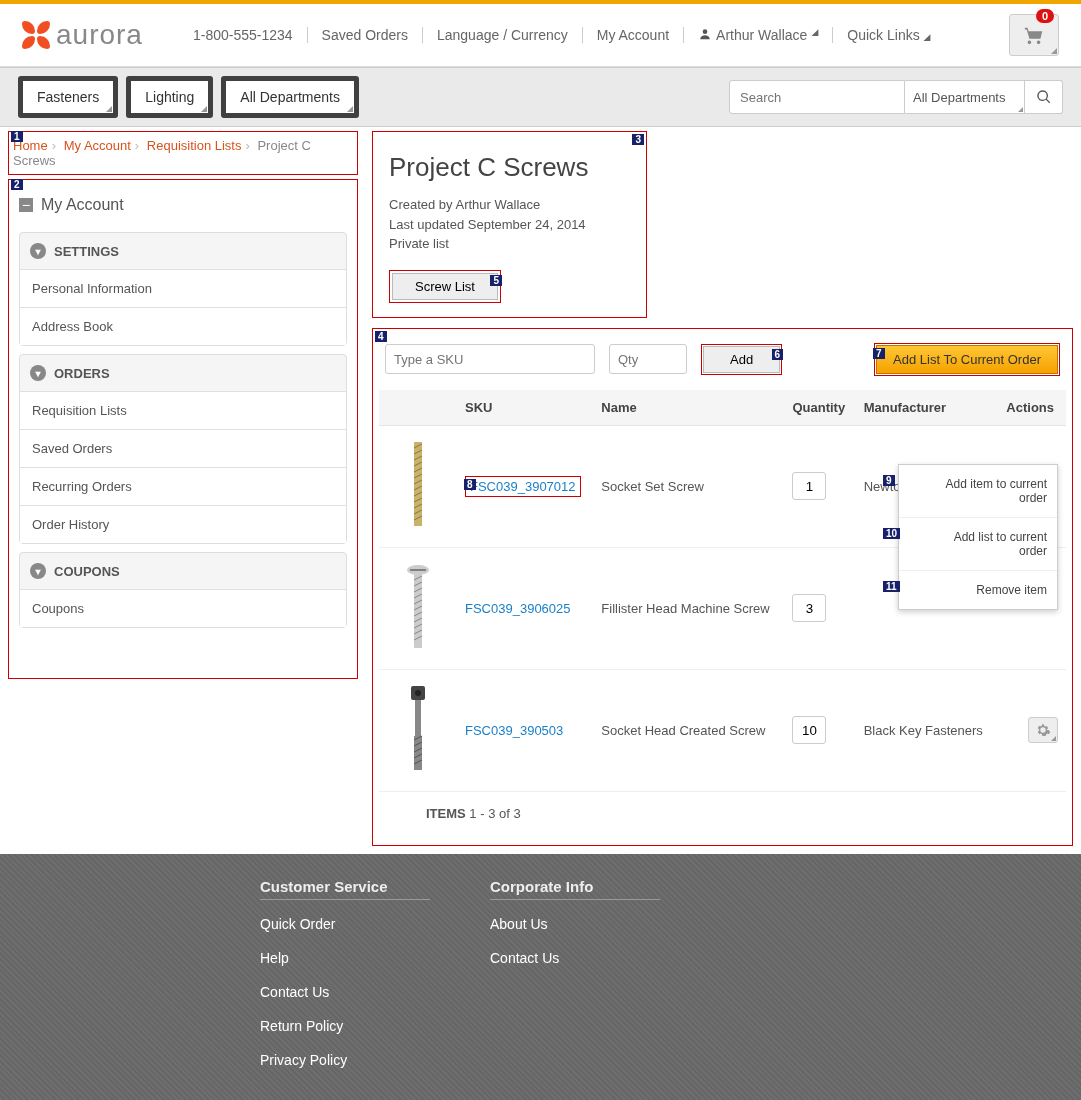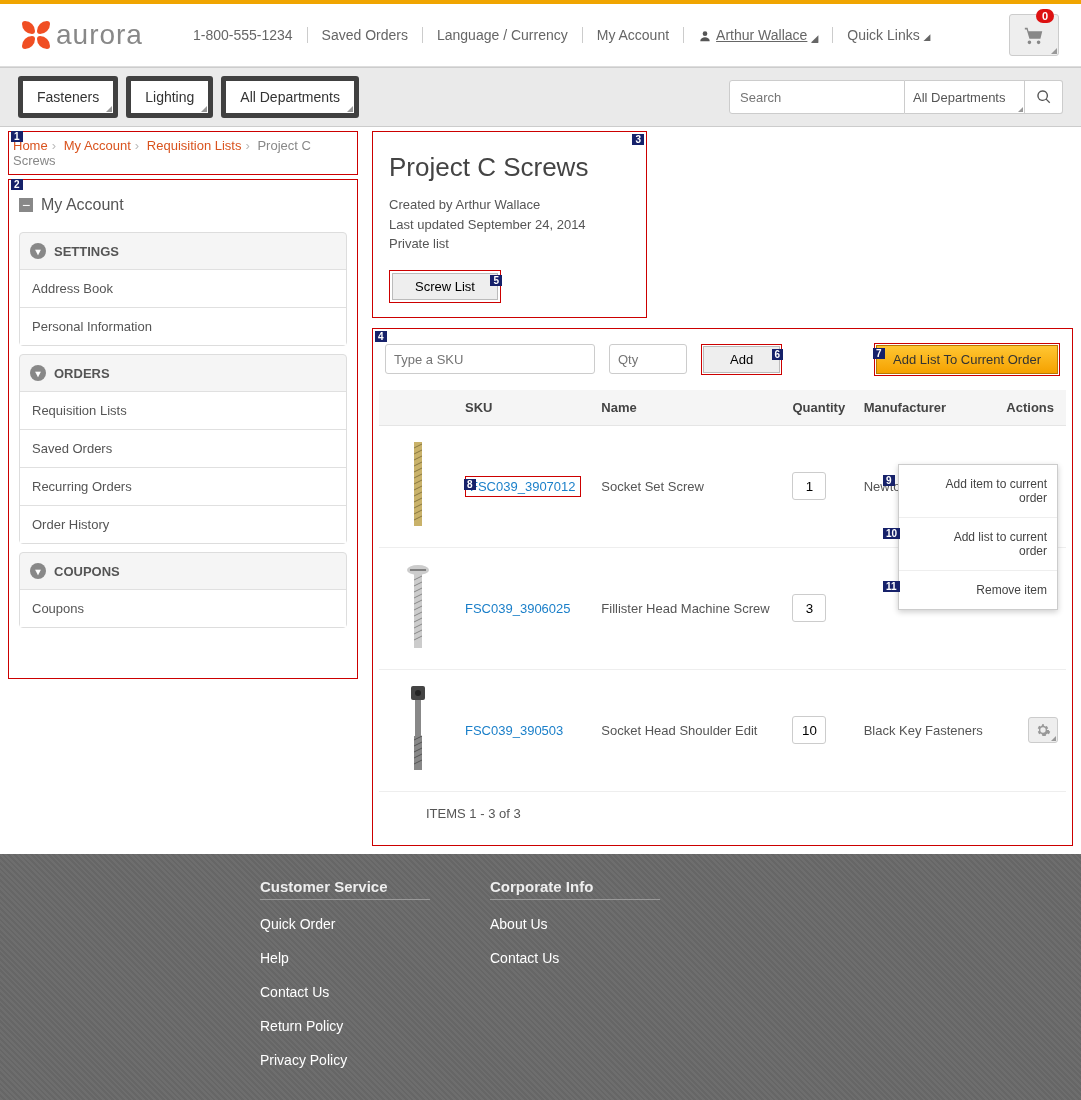--- a/index.html
+++ b/index.html
@@ -13,21 +13,21 @@
   .logo { display: flex; align-items: center; font-size: 28px; color: #888; font-weight: 300; letter-spacing: 1px; }
   .logo-icon { width: 28px; height: 28px; margin-right: 6px; position: relative; display: inline-block; }
   .logo-icon span { position: absolute; width: 13px; height: 13px; background: #f04e23; border-radius: 4px 13px 4px 13px; }
   .logo-icon .p1 { top:0; left:0; transform: rotate(0deg);}
   .logo-icon .p2 { top:0; right:0; transform: rotate(90deg);}
   .logo-icon .p3 { bottom:0; right:0; transform: rotate(180deg);}
   .logo-icon .p4 { bottom:0; left:0; transform: rotate(270deg);}
   .header-links { display: flex; align-items: center; margin-left: 36px; gap: 0; color: #777; font-size: 14px; flex: 1; }
   .header-links > span, .header-links > a { padding: 0 14px; border-right: 1px solid #ccc; cursor: pointer; color: #666; }
   .header-links > *:last-child { border-right: none; }
-  .user-area { display: flex; align-items: flex-end; gap: 4px; color:#666; padding: 0 14px; border-right:1px solid #ccc;text-decoration:underline;}
+  .user-area { display: flex; align-items: flex-start; gap: 4px; color:#666; padding: 0 14px; border-right:1px solid #ccc;}
   .caret { font-size: 9px; color:#666; }
   .cart { position: relative; width: 50px; height: 42px; background: #eee; border: 1px solid #ccc; border-radius: 3px; display:flex; align-items:center; justify-content:center; margin-left: 10px;}
   .cart svg { width: 22px; height: 22px; fill: #888; }
   .cart-badge { position: absolute; top: -6px; right: 4px; background: #d11; color: #fff; font-size: 11px; font-weight: bold; padding: 1px 6px; border-radius: 8px; }
   .cart-corner { position:absolute; right:1px; bottom:1px; width:0; height:0; border-left:6px solid transparent; border-bottom:6px solid #999; }
 
   
   .navbar { background: #eaeaea; border-top: 1px solid #ccc; border-bottom: 1px solid #ccc; padding: 8px 18px; display: flex; align-items: center; }
   .nav-tab { background: #fff; border: 5px solid #404040; border-radius: 3px; padding: 8px 14px; margin-right: 8px; font-size: 14px; color:#333; position: relative; cursor:pointer;}
   .nav-tab .tab-corner { position:absolute; right:1px; bottom:1px; width:0; height:0; border-left:6px solid transparent; border-bottom:6px solid #999; }
@@ -86,21 +86,21 @@
   .gear-btn svg{ width:16px; height:16px; fill:#999;}
   .gear-btn .tab-corner{position:absolute; right:1px; bottom:1px; width:0;height:0;border-left:5px solid transparent;border-bottom:5px solid #999;}
   .actions-cell { text-align:right; padding-right:12px; position:relative;}
 
   .dropdown-menu { position:absolute; right:8px; top:38px; background:#fff; border:1px solid #ccc; box-shadow:0 2px 6px rgba(0,0,0,0.2); width:160px; z-index:20;}
   .dropdown-menu .dd-item{ padding:12px 10px 12px 26px; border-bottom:1px solid #eee; font-size:12px; color:#444; cursor:pointer; position:relative;}
   .dropdown-menu .dd-item:last-child{border-bottom:none;}
   .dropdown-menu .dd-item .marker{left:-16px; top:10px;}
 
   .items-footer { padding:14px 4px; font-size:13px; color:#555;}
-  .items-footer b{font-weight:normal;padding-left:43px;}
+  .items-footer b{font-weight:bold;padding-left:43px;}
 
   
   .screw { display:inline-block; }
 
   
   .footer { background: #6a6a6a; background-image: repeating-linear-gradient(45deg, #6e6e6e 0 2px, #666 2px 4px); color:#fff; padding: 24px 0 30px; margin-top:8px;}
   .footer-cols { display:flex; gap:60px; padding-left:260px;}
   .footer-col h4 { font-size:15px; font-weight:bold; color:#eee; border-bottom:1px solid #999; padding-bottom:4px; margin-bottom:16px; width:170px;}
   .footer-col h4.wider { width:200px;}
   .footer-col a { display:block; color:#fff; font-size:14px; margin-bottom:18px; cursor:pointer;}
@@ -178,22 +178,22 @@
       <span class="marker" style="left:2px; top:-1px;">2</span>
       <div class="sb-title">
         <span class="collapse-icon">−</span>
         <span>My Account</span>
       </div>
       <div class="panel">
         <div class="panel-head">
             <span class="chev">▾</span>
             <span>SETTINGS</span>
           </div>
+        <div class="panel-item">Personal Information</div>
         <div class="panel-item">Address Book</div>
-        <div class="panel-item">Personal Information</div>
       </div>
       <div class="panel">
         <div class="panel-head">
             <span class="chev">▾</span>
             <span>ORDERS</span>
           </div>
         <div class="panel-item">Requisition Lists</div>
         <div class="panel-item">Saved Orders</div>
         <div class="panel-item">Recurring Orders</div>
         <div class="panel-item">Order History</div>
@@ -346,21 +346,21 @@
                 <g stroke="#555" stroke-width="1">
                   <line x1="12" y1="56" x2="20" y2="52"></line>
                     <line x1="12" y1="62" x2="20" y2="58"></line>
                     <line x1="12" y1="68" x2="20" y2="64"></line>
                     <line x1="12" y1="74" x2="20" y2="70"></line>
                     <line x1="12" y1="80" x2="20" y2="76"></line>
                 </g>
               </svg>
             </td>
             <td><a class="sku-link">FSC039_390503</a></td>
-            <td>Socket Head Shoulder Edit</td>
+            <td>Socket Head Created Screw</td>
             <td class="qty-cell"><input value="10" style=""></td>
             <td>Black Key Fasteners</td>
             <td class="actions-cell">
               <span class="gear-btn">
                 <svg viewBox="0 0 24 24">
                     <path d="M12 8a4 4 0 1 0 0 8 4 4 0 0 0 0-8zm9 4a7 7 0 0 1-.1 1.2l2 1.6-2 3.4-2.4-.8a7 7 0 0 1-2 1.2l-.4 2.5H11l-.4-2.5a7 7 0 0 1-2-1.2l-2.4.8-2-3.4 2-1.6A7 7 0 0 1 6 12c0-.4 0-.8.1-1.2l-2-1.6 2-3.4 2.4.8a7 7 0 0 1 2-1.2L11 3h2l.4 2.5a7 7 0 0 1 2 1.2l2.4-.8 2 3.4-2 1.6c.1.4.2.8.2 1.1z"></path>
                   </svg>
                 <span class="tab-corner"></span>
               </span>
             </td>

